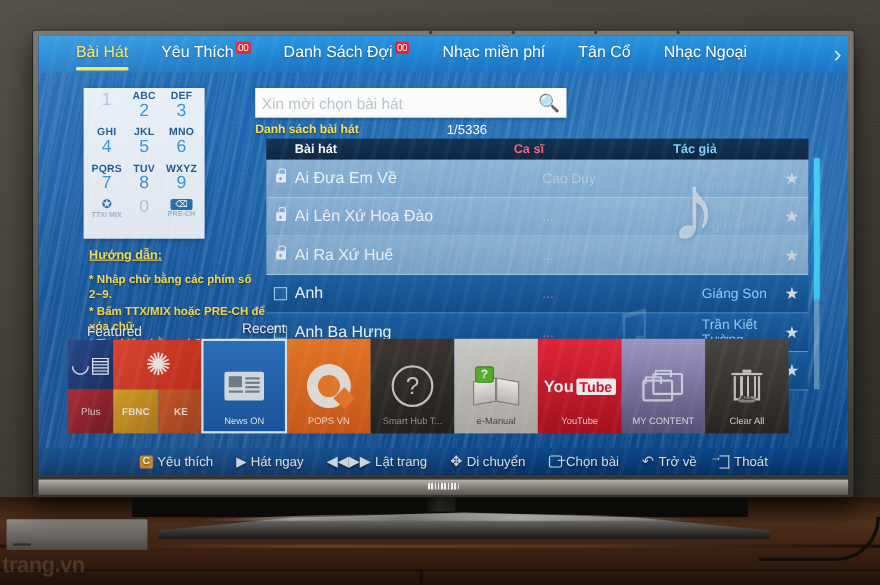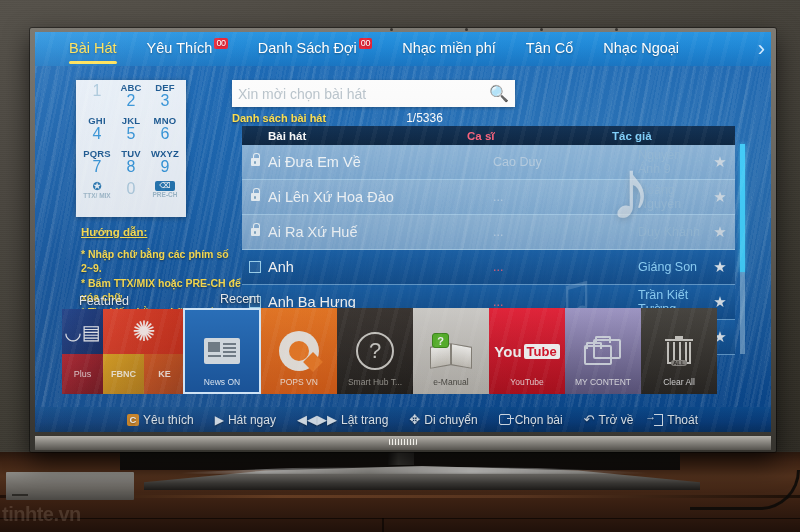--- a/index.html
+++ b/index.html
@@ -727,14 +727,14 @@
 
         <div class="glare"></div>
         <div class="glare-streaks"></div>
       </div>
     </div>
 
     <div class="tv-chin"></div>
     <div class="tv-logo"></div>
   </div>
 
-  <div class="watermark">tinhte.vn</div>
+  <div class="watermark">trang.vn</div>
 </div>
 
 </body></html>

